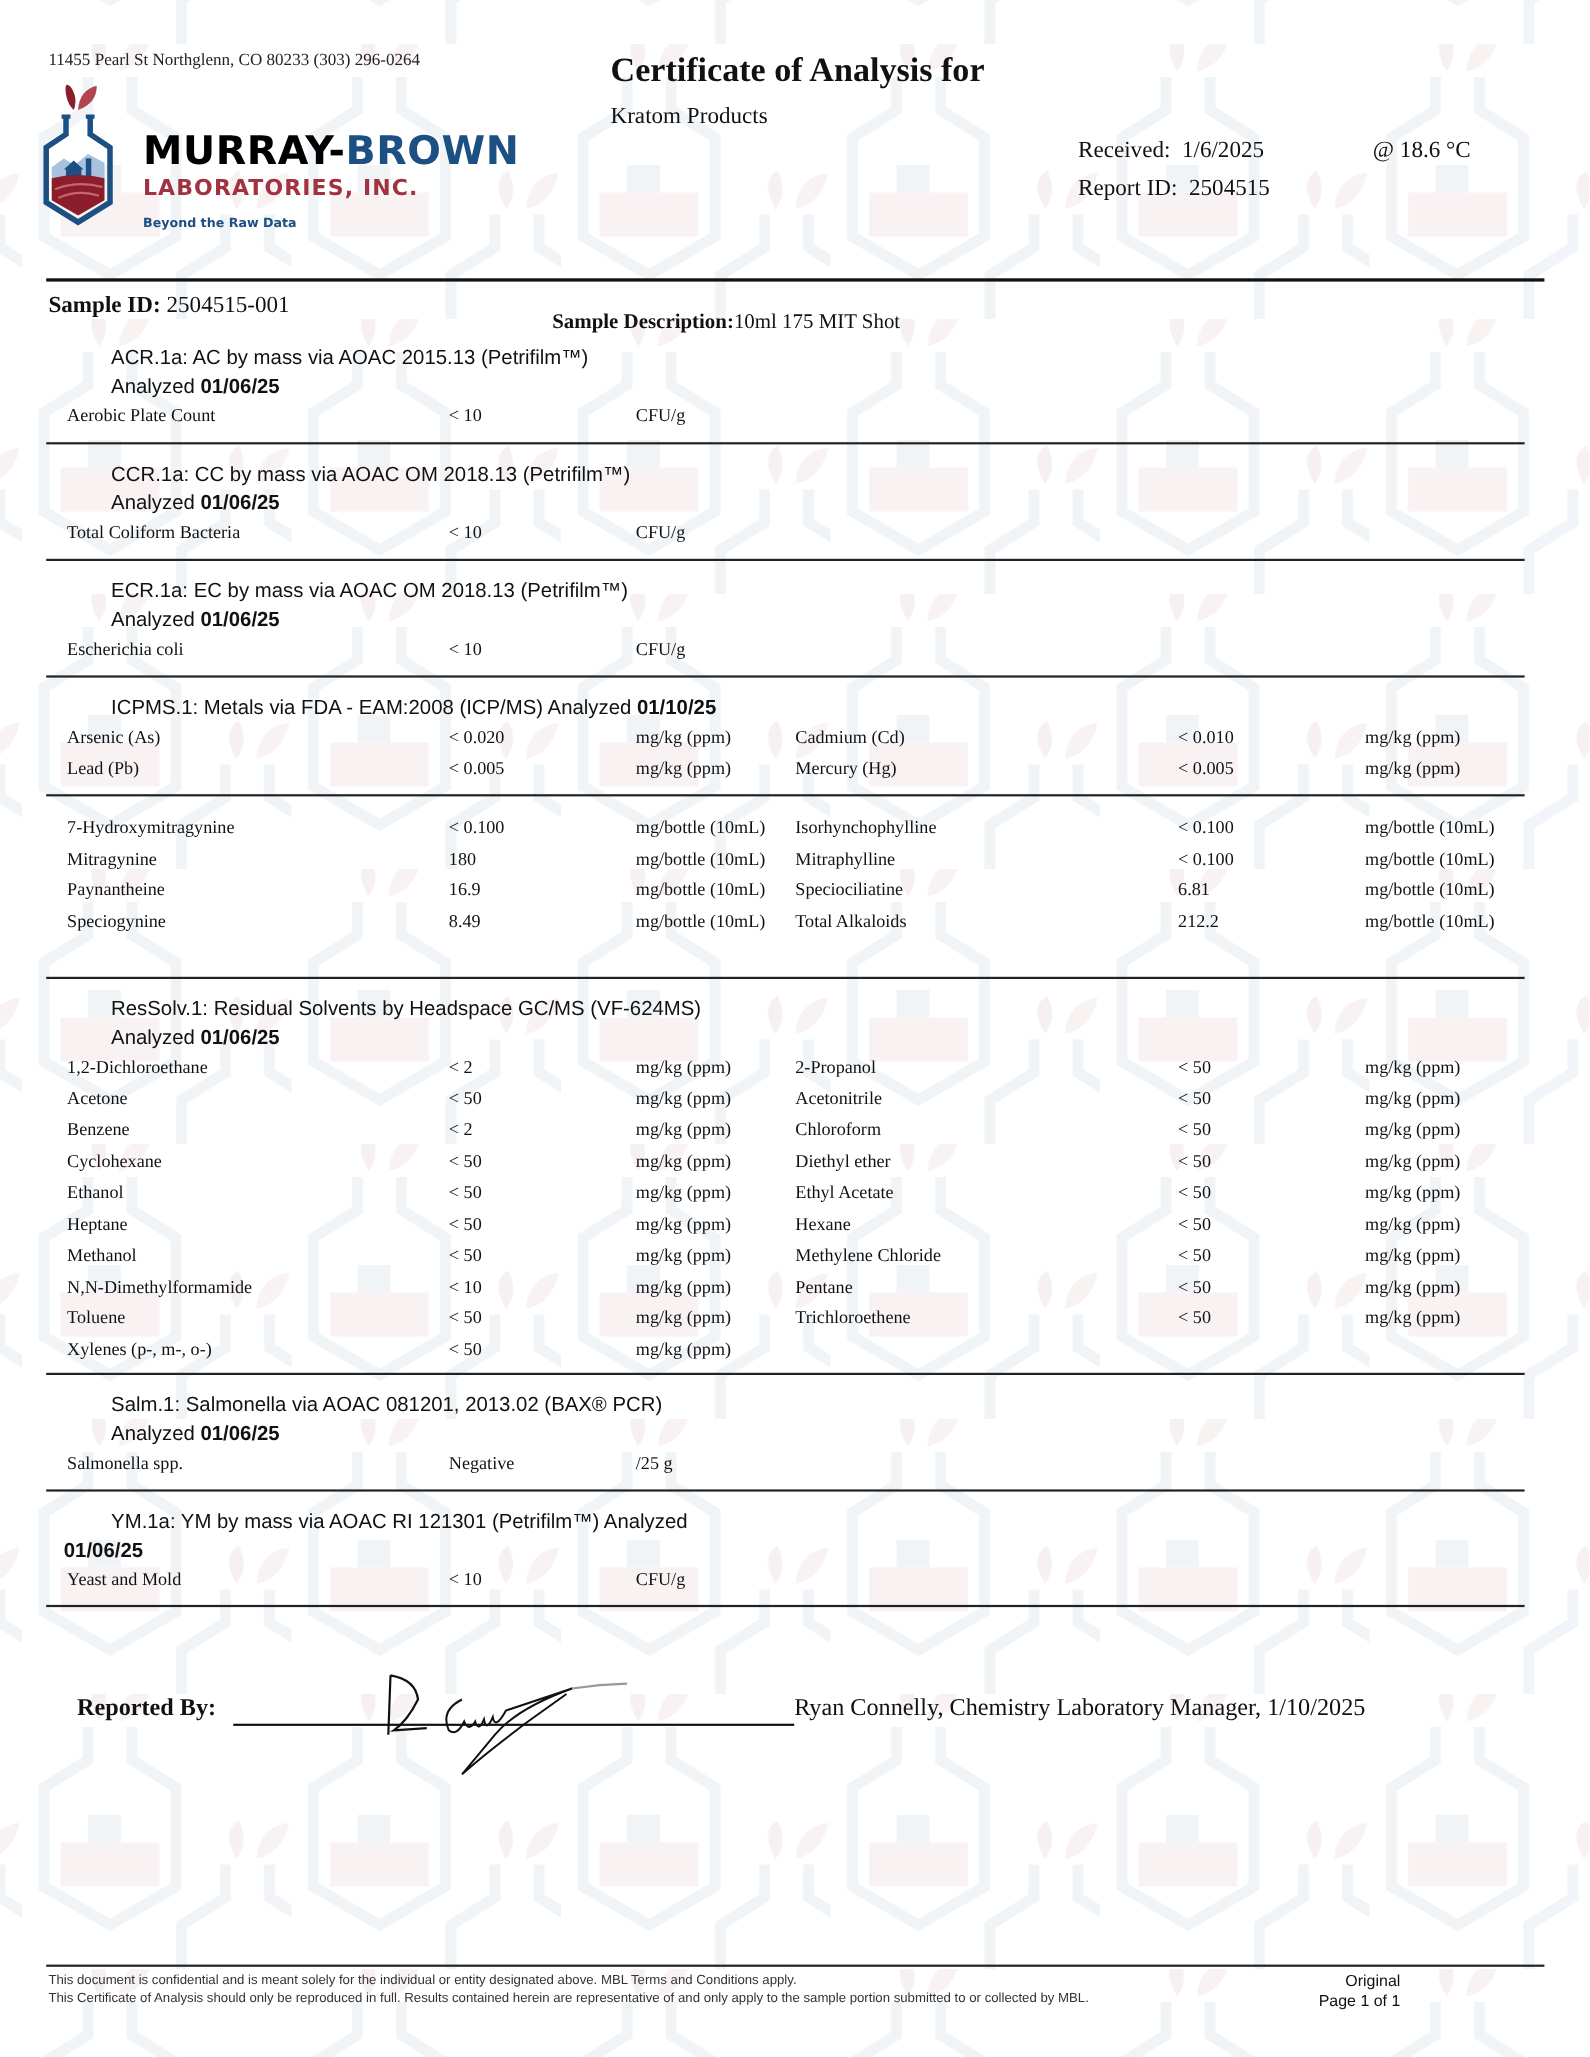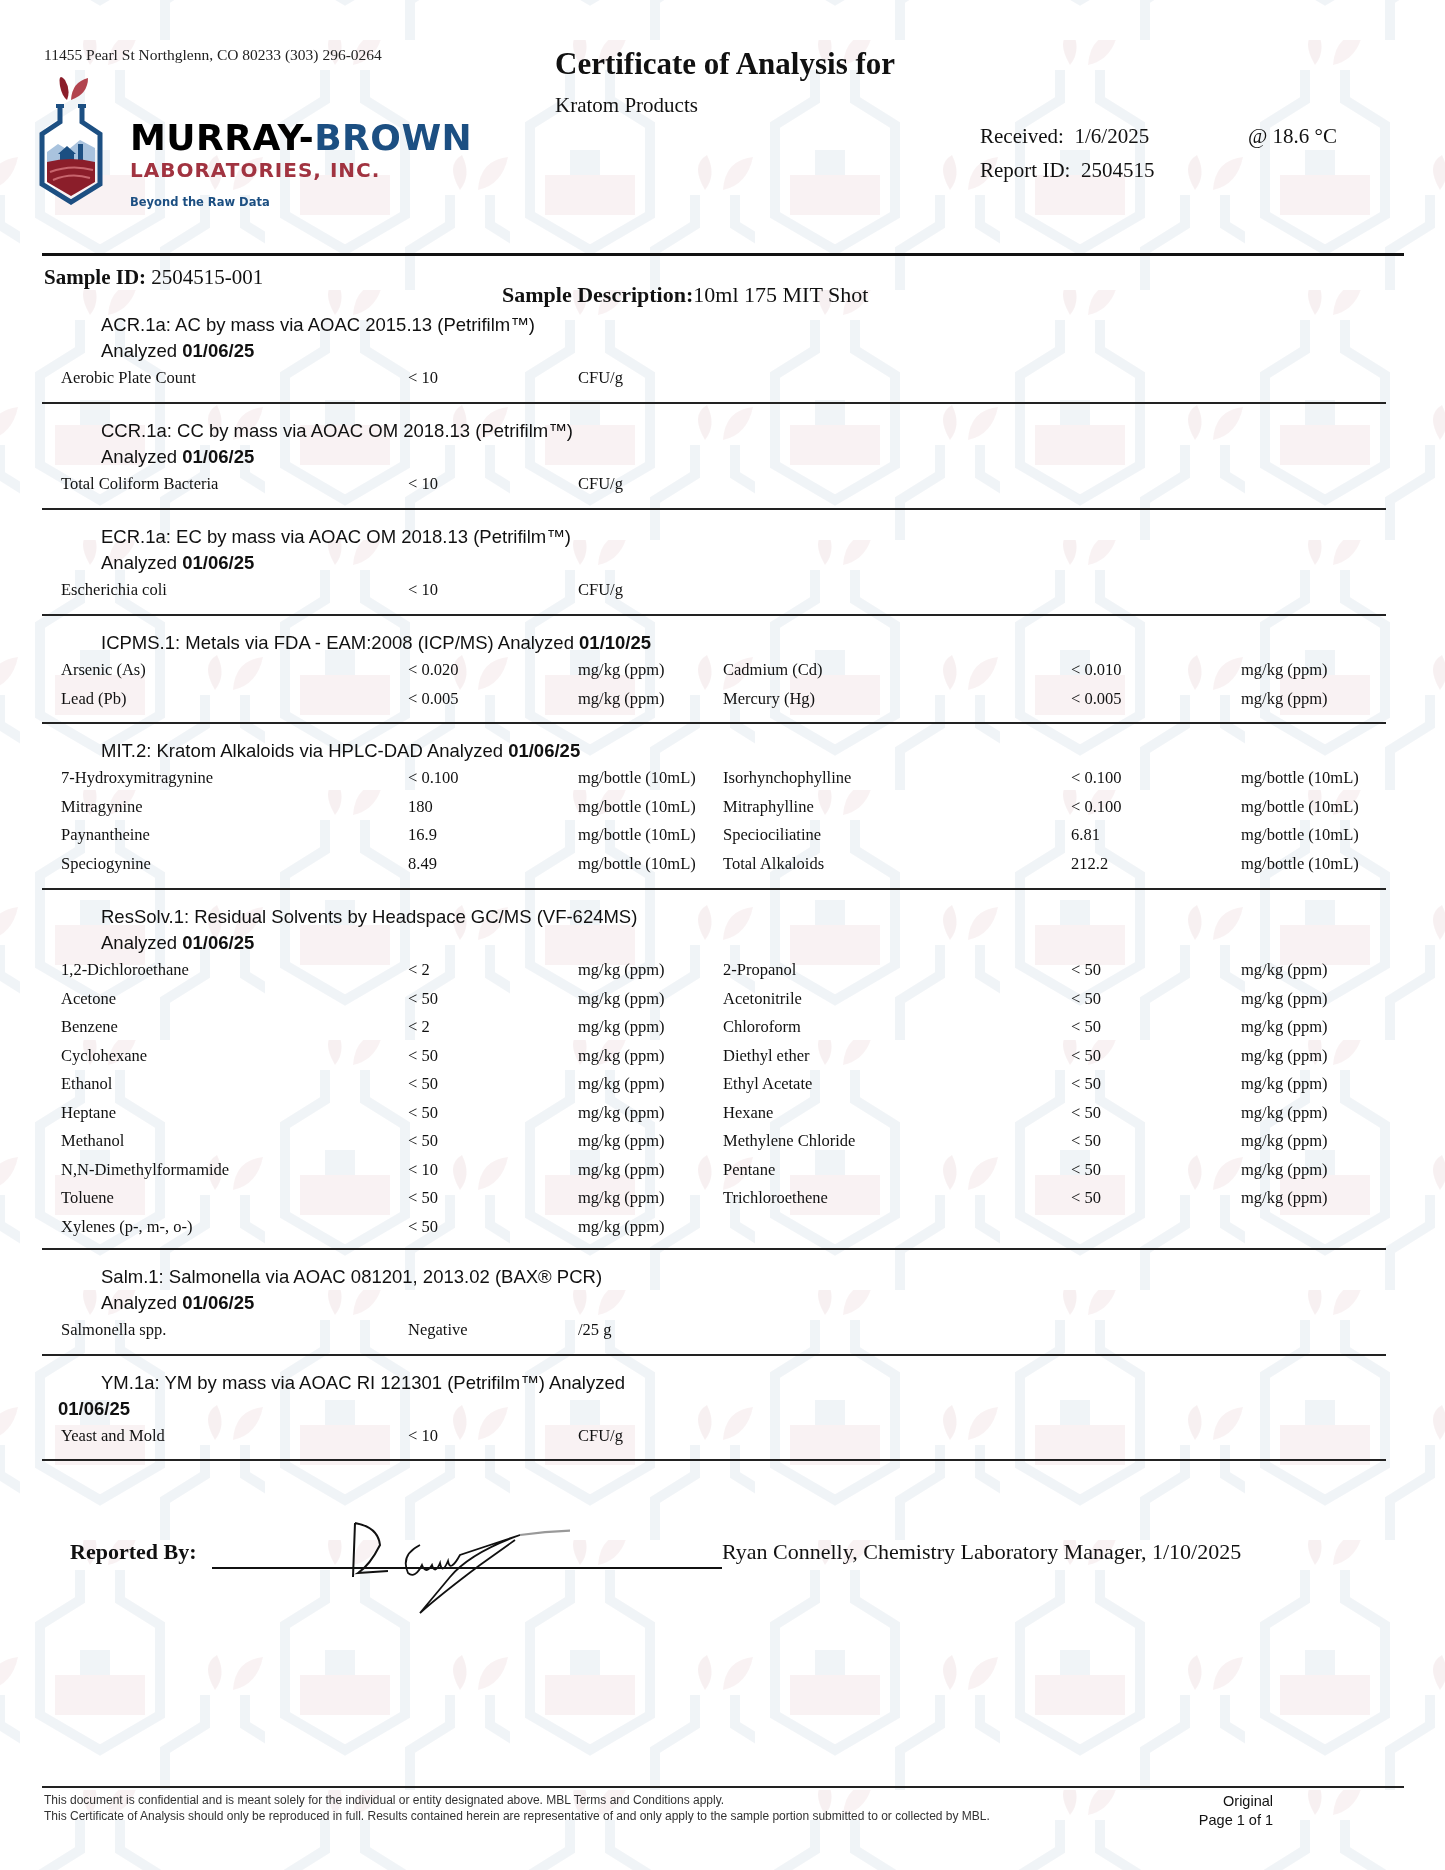--- a/index.html
+++ b/index.html
@@ -21,21 +21,21 @@
   .title { position: absolute; left: 555px; top: 46px; font-size: 31px; font-weight: bold; font-family: "Liberation Serif", serif; }
   .subtitle { position: absolute; left: 555px; top: 93px; font-size: 21px; font-family: "Liberation Serif", serif; }
   .received { position: absolute; left: 980px; top: 124px; font-size: 21px; }
   .received .temp { position: absolute; left: 246px; top: 0; white-space: nowrap; margin-left: 22px; }
   .report-id { position: absolute; left: 980px; top: 158px; font-size: 21px; white-space: nowrap; }
 
   .rule-thick { position: absolute; left: 42px; top: 253px; width: 1362px; height: 3px; background: #111; }
 
   .sample-row { position: absolute; left: 44px; top: 265px; font-size: 21px; white-space: nowrap; }
   .sample-row b { font-weight: bold; }
-  .sample-desc { position: absolute; left: 502px; top: 282px; font-size: 22px; white-space: nowrap; }
+  .sample-desc { position: absolute; left: 502px; top: 282px; font-size: 19px; white-space: nowrap; }
 
   .section { position: absolute; left: 60px; width: 1346px; }
   .sec-head { font-family: "Liberation Sans", sans-serif; font-size: 18.5px; line-height: 26px; color: #111; margin-left: 41px; }
   .sec-head .date { font-weight: bold; }
   .row { position: relative; height: 28.5px; font-size: 16.5px; font-family: "Liberation Serif", serif; line-height: 28.5px; }
   .row span { position: absolute; top: 0; white-space: nowrap; }
   .c1 { left: 1px; } .c2 { left: 348px; } .c3 { left: 518px; }
   .c4 { left: 663px; } .c5 { left: 1011px; } .c6 { left: 1181px; }
   .sec-rule { position: absolute; left: 42px; width: 1344px; height: 2px; background: #222; }
 
@@ -162,21 +162,20 @@
       <span class="c2">&lt; 0.005</span>
       <span class="c3">mg/kg (ppm)</span>
       <span class="c4">Mercury (Hg)</span>
       <span class="c5">&lt; 0.005</span>
       <span class="c6">mg/kg (ppm)</span>
     </div>
   </div>
   <div class="sec-rule" style="top:722px;"></div>
 
   <div class="section" style="top:738px;">
-    <div class="sec-head"><span>MIT.2:  Kratom Alkaloids via HPLC-DAD Analyzed</span> <span class="date">01/06/25</span></div>
     <div class="row">
       <span class="c1">7-Hydroxymitragynine</span>
       <span class="c2">&lt; 0.100</span>
       <span class="c3">mg/bottle (10mL)</span>
       <span class="c4">Isorhynchophylline</span>
       <span class="c5">&lt; 0.100</span>
       <span class="c6">mg/bottle (10mL)</span>
     </div>
     <div class="row">
       <span class="c1">Mitragynine</span>

